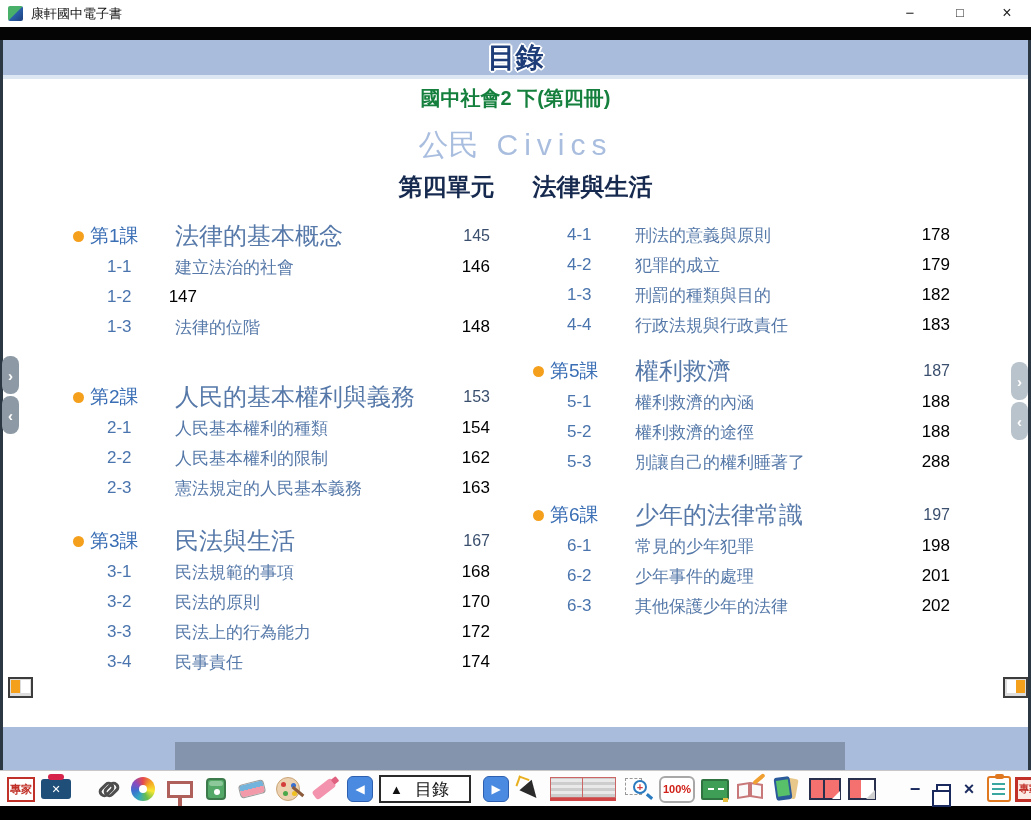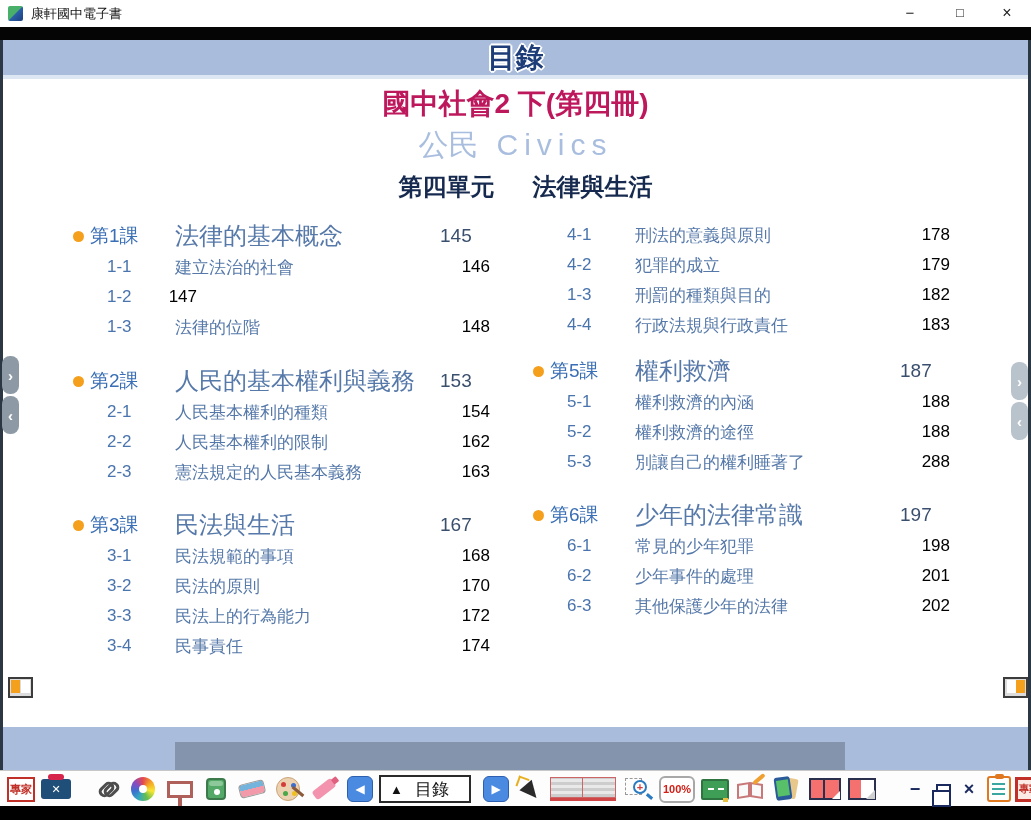--- a/index.html
+++ b/index.html
@@ -23,39 +23,39 @@
   .frame-black-top { position:absolute; top:27px; left:0; width:1031px; height:13px; background:#050505; }
   .edge { position:absolute; top:40px; width:3px; height:730px; background:#2b3844; }
   .edge.l { left:0; } .edge.r { left:1028px; }
   .content { position:absolute; top:40px; left:3px; width:1025px; height:687px; background:#fff; }
 
   
   .band { position:absolute; top:0; left:0; width:100%; height:35px; background:#a9bcdb; }
   .band-title { width:100%; text-align:center; line-height:35px; font-size:28px; font-weight:bold; color:#1d3c78;
     text-shadow:-2px 0 #fff,2px 0 #fff,0 -2px #fff,0 2px #fff,-1px -1px #fff,1px 1px #fff,-1px 1px #fff,1px -1px #fff; }
   .stripe { position:absolute; top:35px; left:0; width:100%; height:4px; background:#dde6f3; }
-  .book-title { position:absolute; top:45px; width:100%; text-align:center; font-size:28px; font-weight:bold; color:#be185d; }
+  .book-title { position:absolute; top:45px; width:100%; text-align:center; font-size:20px; font-weight:bold; color:#15803d; }
   .subject { position:absolute; top:85px; width:100%; text-align:center; font-size:30px; color:#a9bedf; }
   .subject .en { letter-spacing:6px; margin-left:18px; }
   .unit { position:absolute; top:131px; width:100%; text-align:center; font-size:24px; font-weight:bold; color:#16294e;margin-left:10px; }
   .unit .u2 { margin-left:38px; }
 
   
   .col { position:absolute; top:180px; width:427px; }
   .col.left { left:60px; } .col.right { left:520px; }
   .head-row { display:flex; align-items:center; height:32px; }
   .bullet { width:11px; height:11px; border-radius:50%; background:#f5a01d; margin:0 6px 0 10px; flex:none; }
   .lnum { width:85px; font-size:19px; color:#3a6eb5; flex:none; }
   .ltitle { flex:1; font-size:24px; color:#5679a9; }
-  .lpage { width:50px; font-size:19px; color:#3a4f6e; flex:none; }
+  .lpage { width:50px; text-align:right; font-size:16px; color:#3a4f6e; flex:none; }
   .sub-row { display:flex; align-items:center; height:30px; padding-left:44px; }
   .snum { width:40px; font-size:17px; color:#4a74ad; flex:none; }
   .stitle { flex:1; font-size:17px; color:#5679a9; padding-left:28px; }
   .spage { width:50px; text-align:right; font-size:17px; color:#000000; flex:none; }
-  .gap-a { margin-top:23px; } .gap-b { margin-top:22px; } .gap-c { margin-top:15px; }
+  .gap-a { margin-top:39px; } .gap-b { margin-top:22px; } .gap-c { margin-top:15px; }
 
   
   .corner { position:absolute; top:677px; width:25px; height:21px; border:2px solid #3c3c3c; background:#dcdcdc;
             display:flex; padding:1px; }
   .corner span { height:13px; }
   .corner .o { background:#f5a01d; width:10px; } .corner .w { background:#fff; width:9px; margin-left:1px; }
   .corner.bl { left:8px; } .corner.br { left:1003px; }
 
   
   .side-nav { position:absolute; width:17px; }

